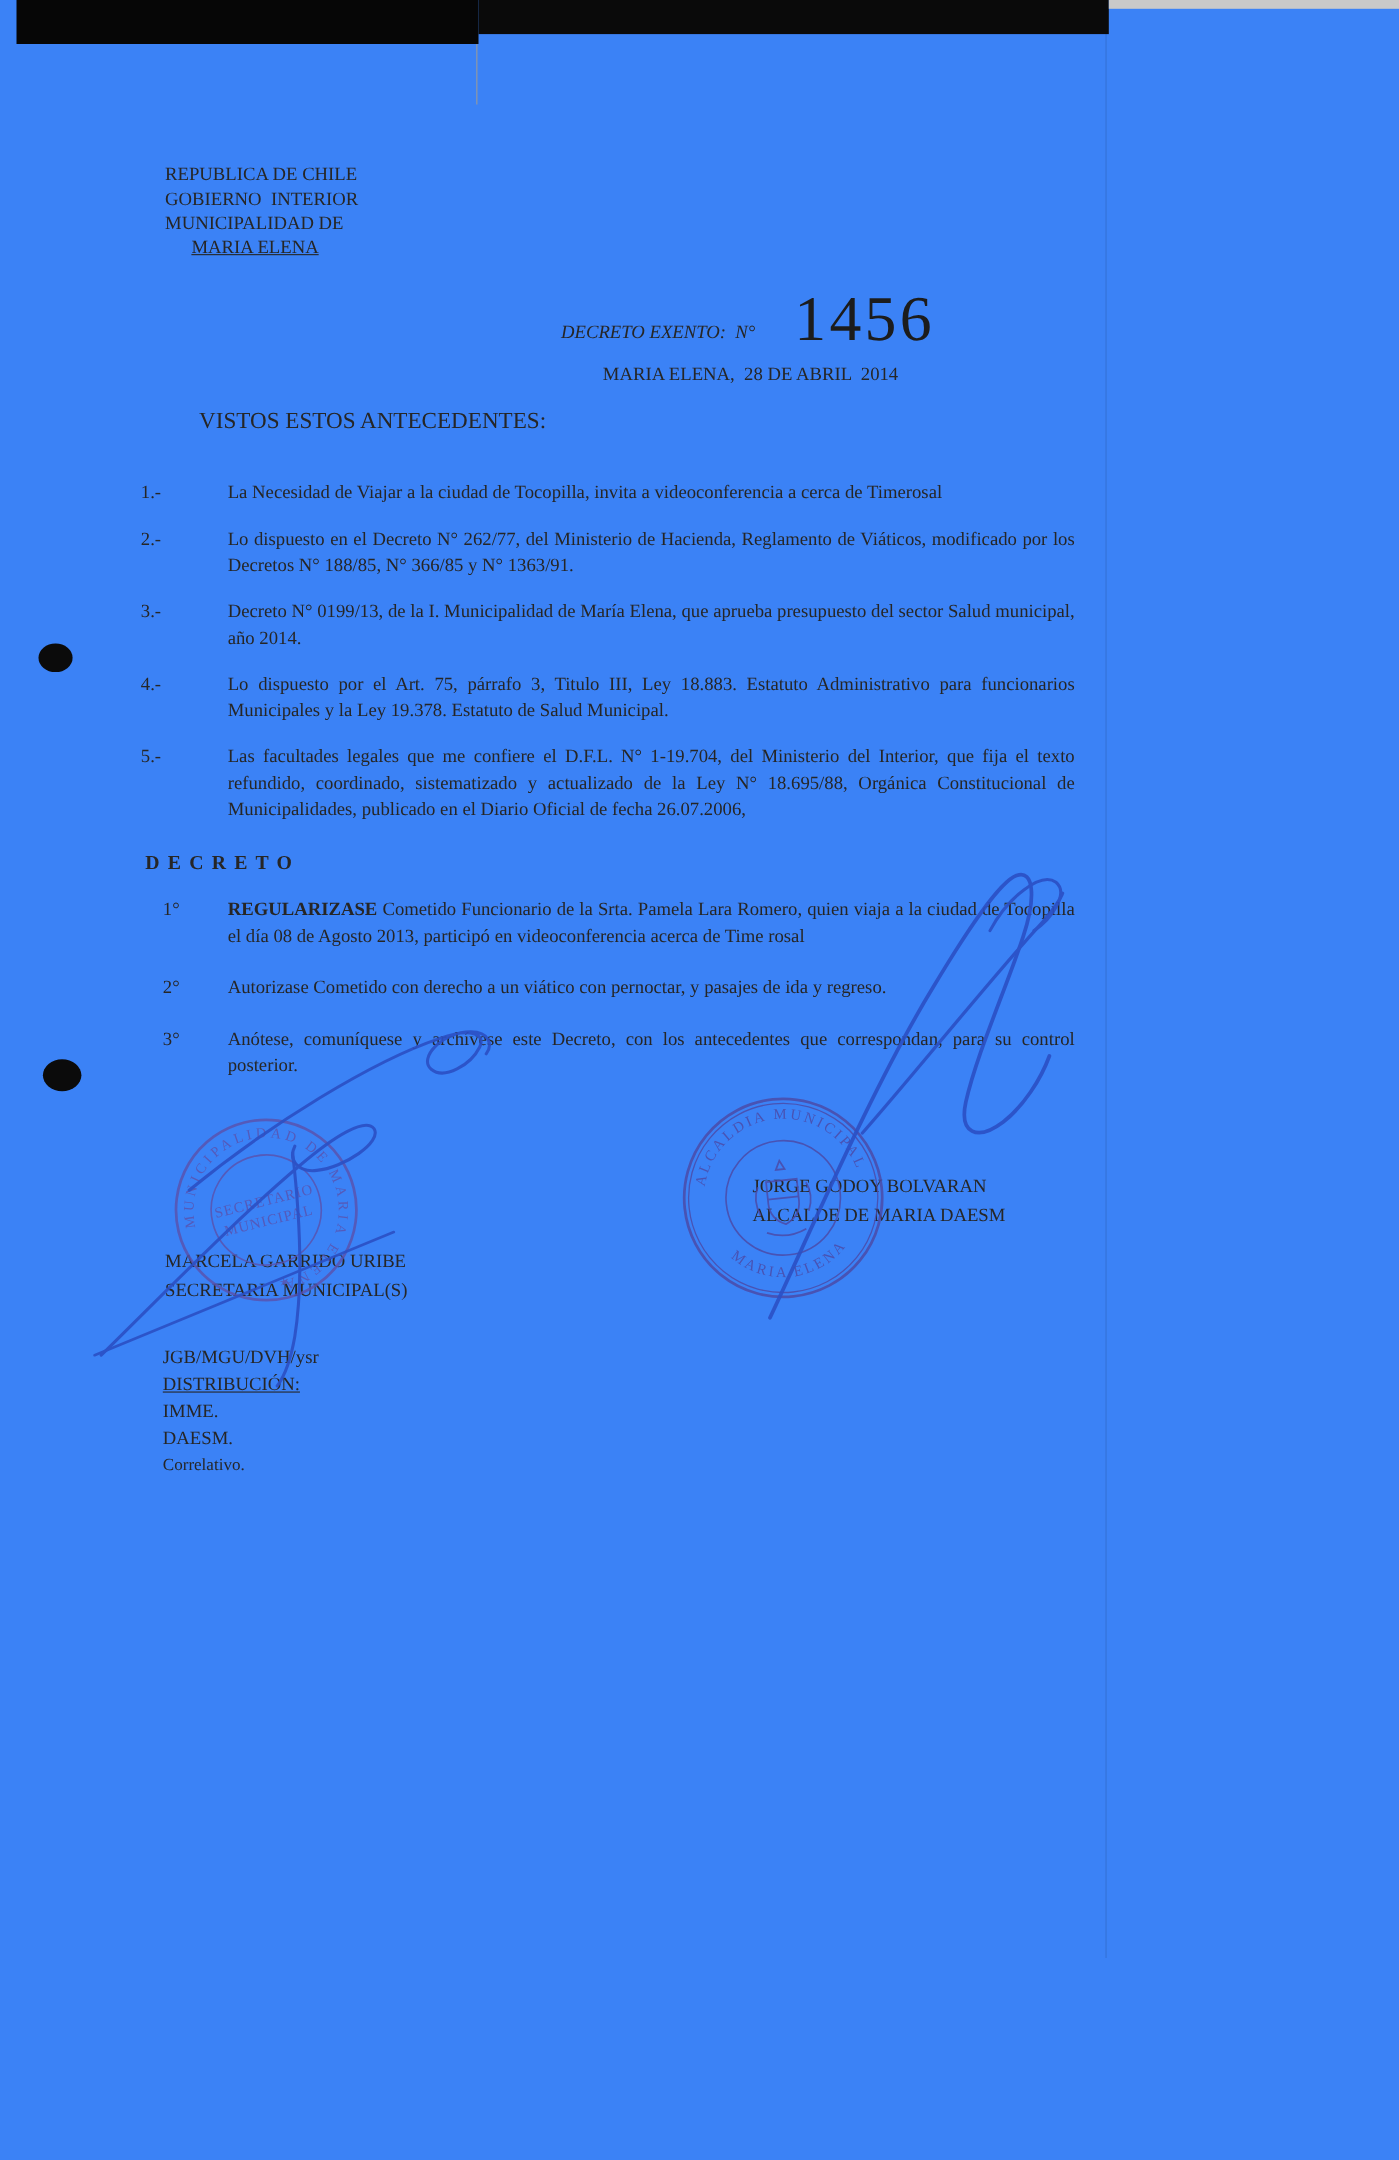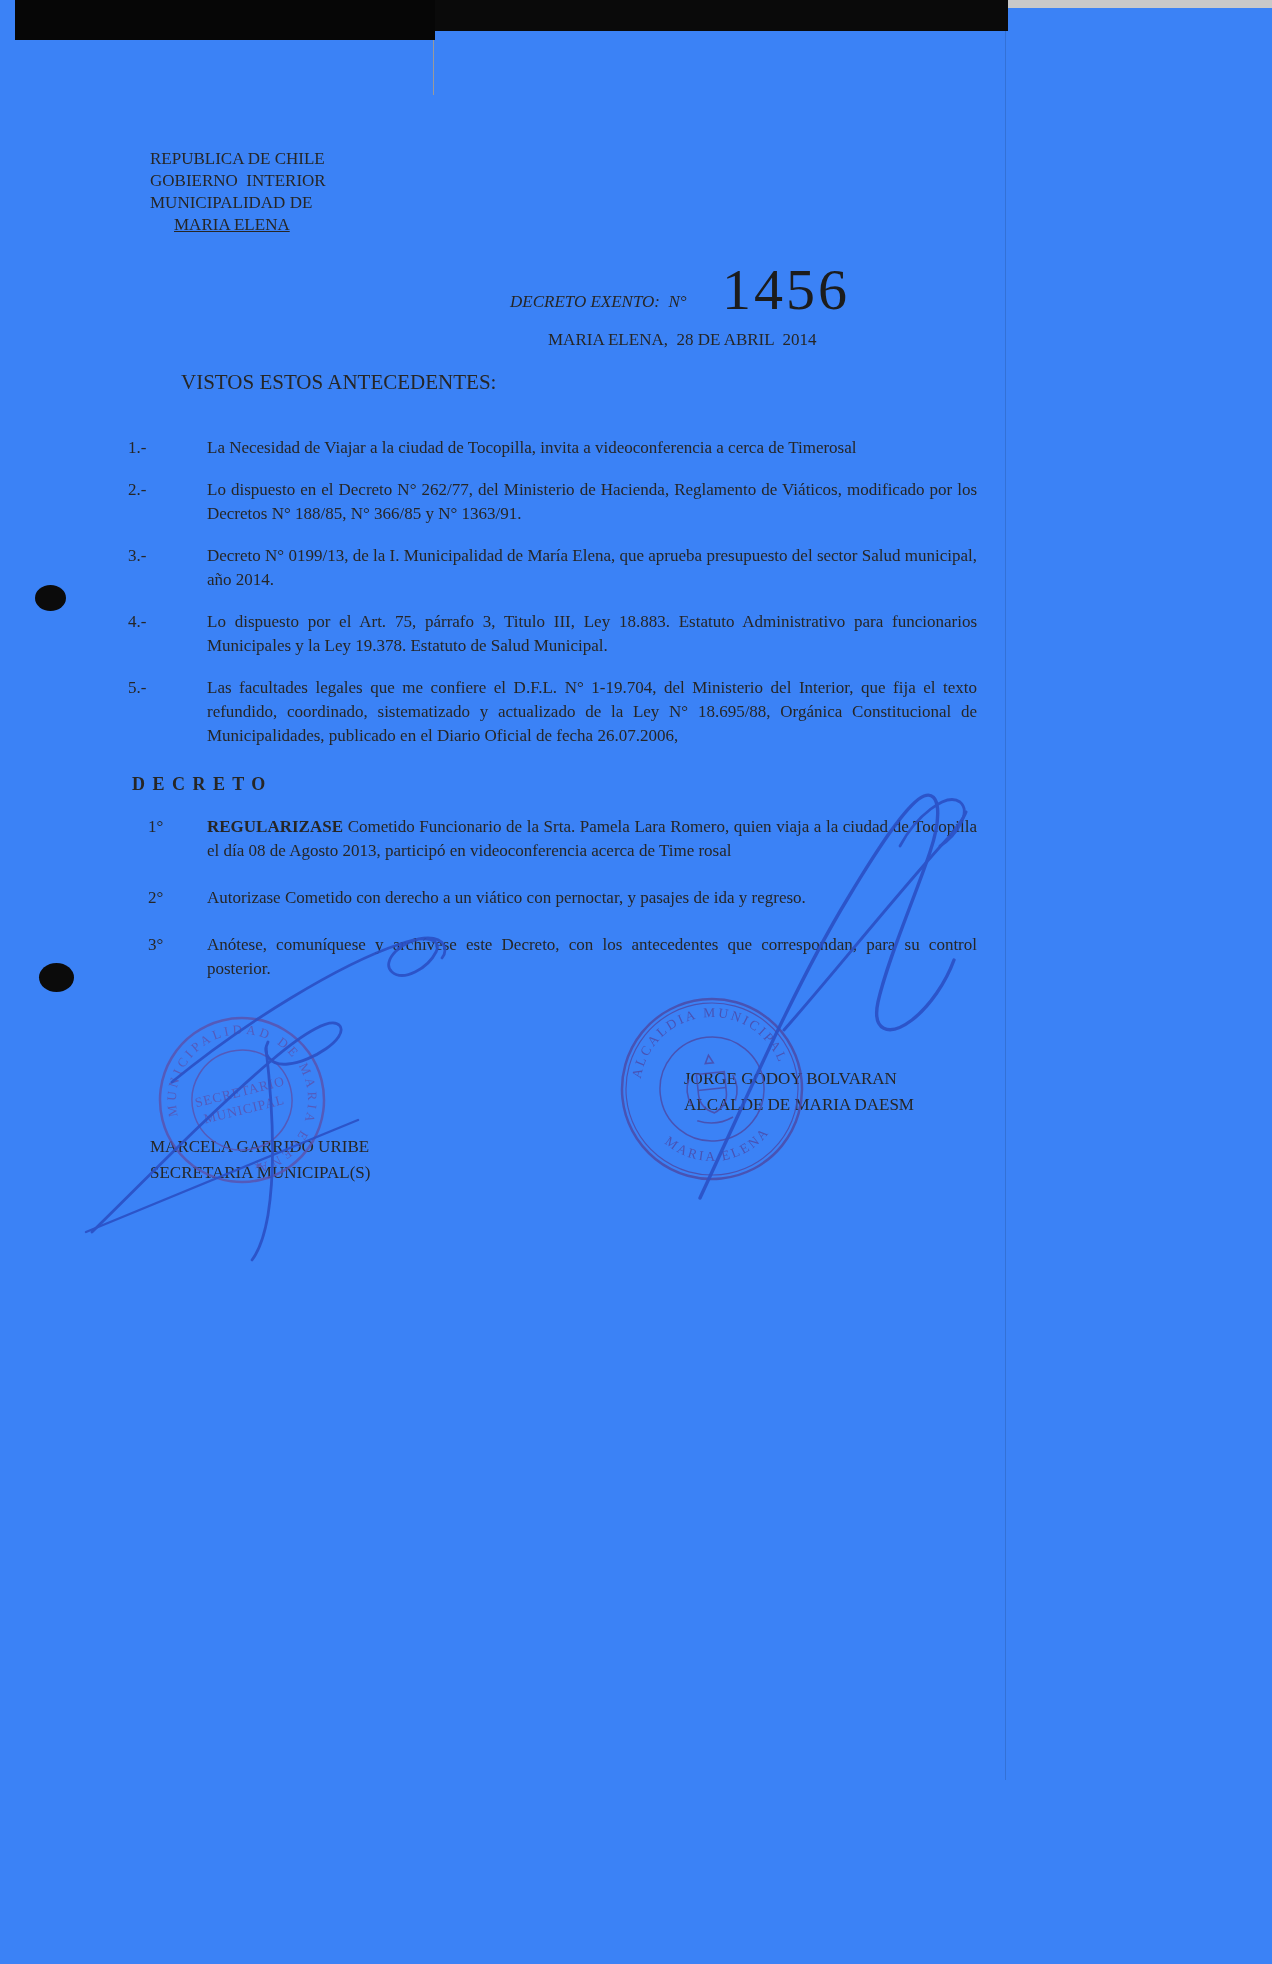--- a/index.html
+++ b/index.html
@@ -169,20 +169,27 @@
 
   <div class="sig-block sig-left">
     <div>MARCELA GARRIDO URIBE</div>
     <div>SECRETARIA MUNICIPAL(S)</div>
   </div>
   <div class="sig-block sig-right">
     <div>JORGE GODOY BOLVARAN</div>
     <div>ALCALDE DE MARIA DAESM</div>
   </div>
 
+  <div class="footer-block">
+    <div>JGB/MGU/DVH/ysr</div>
+    <div class="footer-underlined">DISTRIBUCIÓN:</div>
+    <div>IMME.</div>
+    <div>DAESM.</div>
+    <div class="footer-small">Correlativo.</div>
+  </div>
 
   <svg class="signatures-overlay" width="1272" height="1964" viewBox="0 0 1272 1964">
     <g fill="none" stroke="#2b50c5" stroke-linecap="round" opacity="0.9">
 
       <path stroke-width="2.8" d="M 92 1232 C 150 1175 215 1108 272 1060 C 305 1032 332 1016 340 1026 C 348 1038 312 1062 288 1064 C 270 1066 262 1054 268 1042"></path>
       <path stroke-width="2.8" d="M 172 1082 C 245 1022 340 964 400 944 C 428 934 442 940 436 952 C 428 968 404 982 392 972 C 380 962 402 938 428 938 C 445 938 448 950 442 958"></path>
       <path stroke-width="2.8" d="M 266 1048 C 272 1100 276 1165 268 1215 C 264 1238 258 1252 252 1260"></path>
       <path stroke-width="2.4" d="M 86 1232 L 358 1120"></path>
 
       <path stroke-width="3.4" d="M 700 1198 C 742 1108 795 985 848 898 C 878 848 908 802 924 796 C 940 790 942 816 930 852 C 914 900 888 958 878 1002 C 872 1030 888 1038 912 1020 C 930 1006 946 982 954 960"></path>

